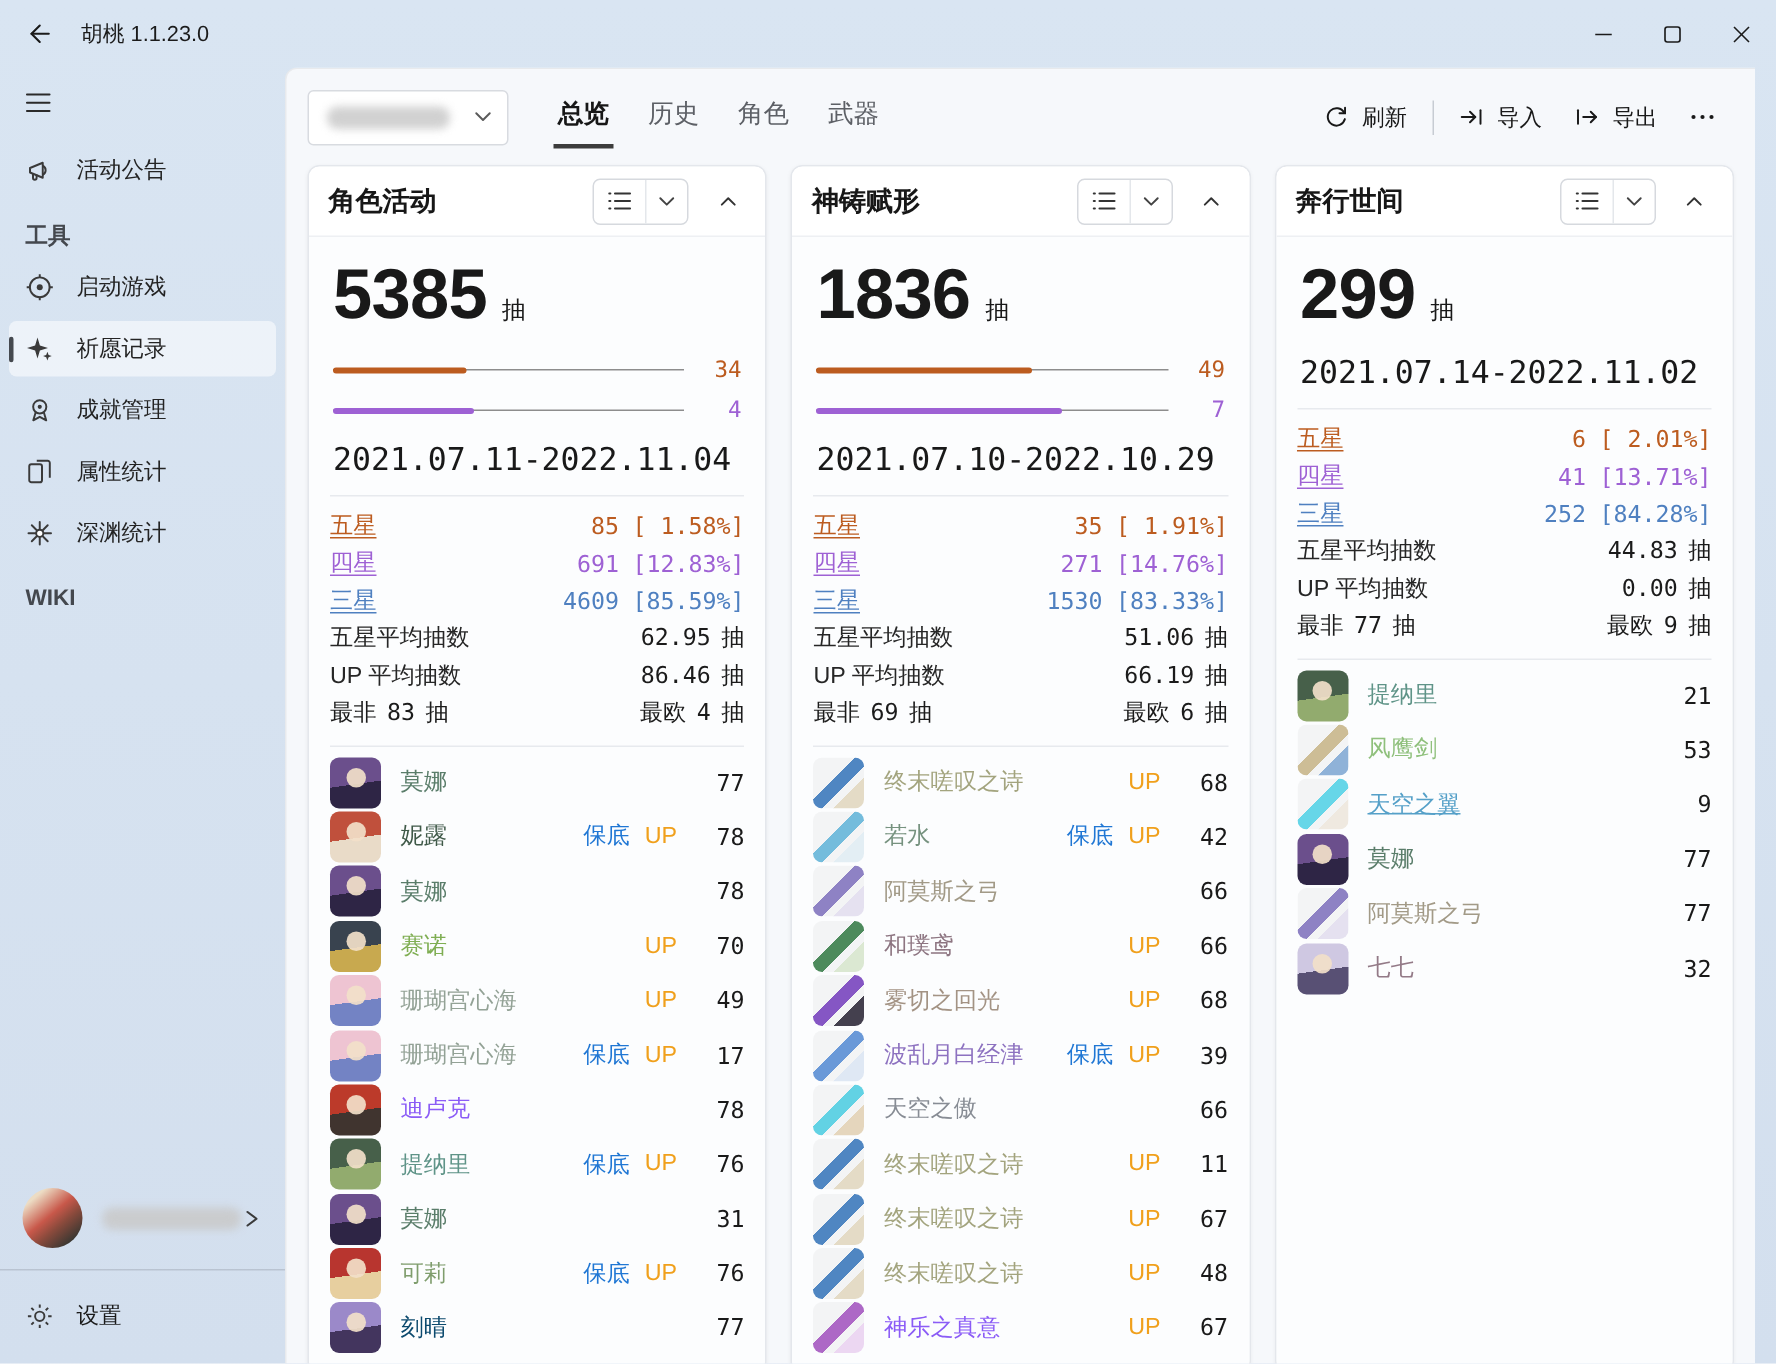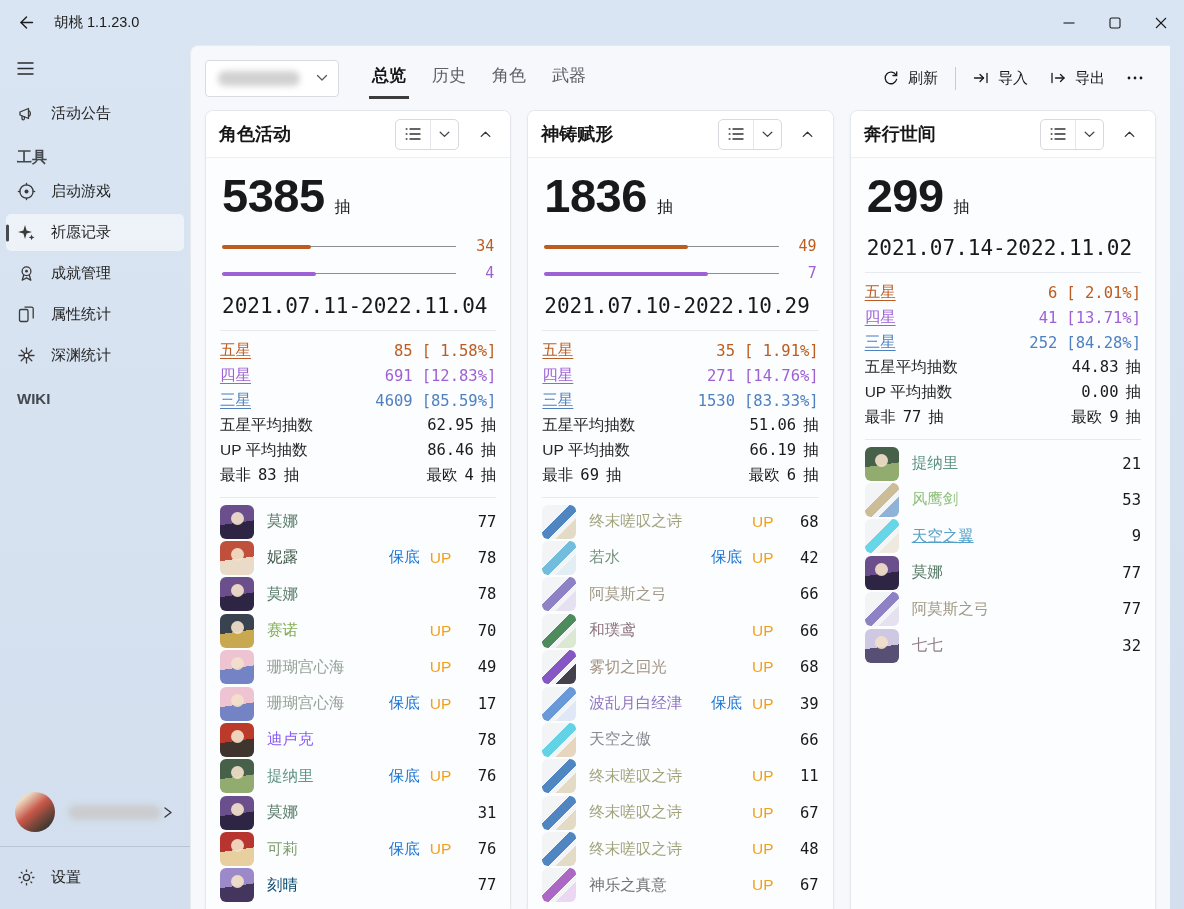--- a/index.html
+++ b/index.html
@@ -713,21 +713,21 @@
                 <span class="item-icon weapon" style="--c1: #4f86c2; --c2: #e4dbc6;"></span>
                 <span class="g-name" style="color: rgb(163, 164, 126);">终末嗟叹之诗</span>
                 <span class="g-spacer"></span>
 
                 <span class="g-up">UP</span>
                 <span class="g-count">48</span>
               </div>
 
               <div class="g-row">
                 <span class="item-icon weapon" style="--c1: #ad68c6; --c2: #ecd7f2;"></span>
-                <span class="g-name" style="color: #737373;">神乐之真意</span>
+                <span class="g-name" style="color: #8b5cf6;">神乐之真意</span>
                 <span class="g-spacer"></span>
 
                 <span class="g-up">UP</span>
                 <span class="g-count">67</span>
               </div>
             </div>
         </div>
       </section>
 
       <section class="card">

